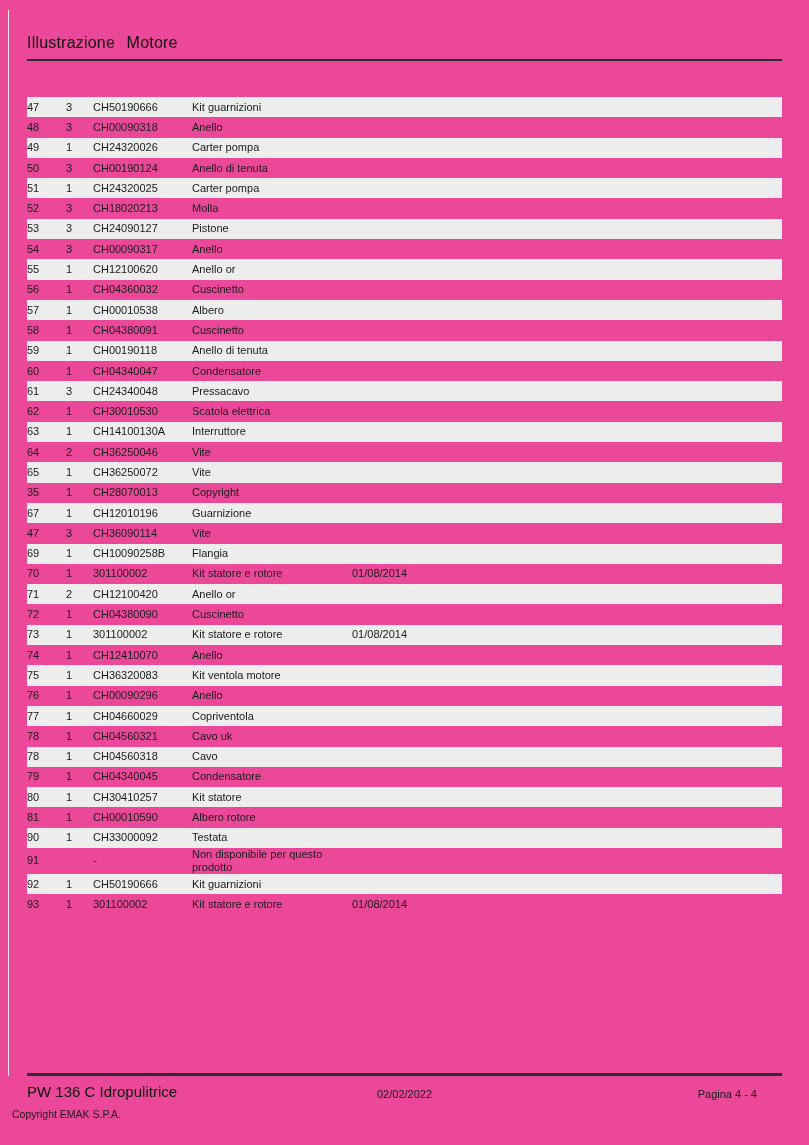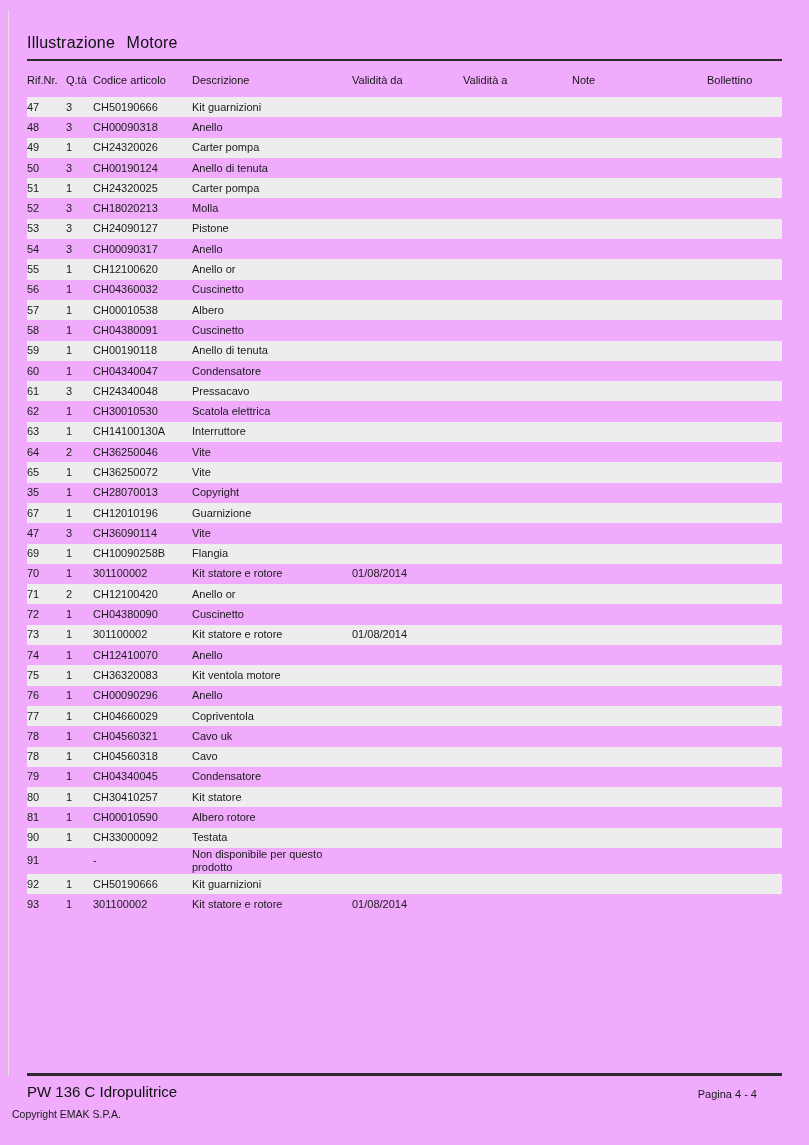--- a/index.html
+++ b/index.html
@@ -4,21 +4,21 @@
 <style>
   * { box-sizing: border-box; margin: 0; padding: 0; }
   html,body { background:#fff; }
   body {
     width: 809px; height: 1145px;
     font-family: "Liberation Sans", sans-serif;
     color: #1a1a1a;
     position: relative;
     overflow: hidden;
   }
-  .page { position:absolute; inset:0; background:#f0abfc;padding-left:46px; }
+  .page { position:absolute; inset:0; background:#ec4899;padding-left:46px; }
   .left-edge {
     position:absolute; left:8px; top:10px; height:1066px; width:1px;
     background:#e2e2e2;
   }
   .title {
     position:absolute; left:27px; top:34px;
     font-size:16px; letter-spacing:0.2px; word-spacing:7px; color:#101010;
     white-space:nowrap;
   }
   .title-rule {
@@ -55,30 +55,20 @@
 </style>
 </head>
 <body>
 
 <div class="page">
   <div class="left-edge"></div>
 
   <div class="title">Illustrazione Motore</div>
   <div class="title-rule"></div>
 
-  <div class="thead" id="thead">
-      <span class="c c0">Rif.Nr.</span>
-      <span class="c c1">Q.tà</span>
-      <span class="c c2">Codice articolo</span>
-      <span class="c c3">Descrizione</span>
-      <span class="c c4">Validità da</span>
-      <span class="c c5">Validità a</span>
-      <span class="c c6">Note</span>
-      <span class="c c7">Bollettino</span>
-    </div>
   <div class="tbody" id="tbody">
       <div class="row">
         <span class="c c0">47</span>
         <span class="c c1">3</span>
         <span class="c c2">CH50190666</span>
         <span class="c c3">Kit guarnizioni</span>
         <span class="c c4"></span>
         <span class="c c5"></span>
         <span class="c c6"></span>
         <span class="c c7"></span>
@@ -470,15 +460,16 @@
         <span class="c c3">Kit statore e rotore</span>
         <span class="c c4">01/08/2014</span>
         <span class="c c5"></span>
         <span class="c c6"></span>
         <span class="c c7"></span>
       </div>
     </div>
 
   <div class="footer-rule"></div>
   <div class="f-product">PW 136 C Idropulitrice</div>
+  <div class="f-date">02/02/2022</div>
   <div class="f-page">Pagina 4 - 4</div>
   <div class="f-copy">Copyright EMAK S.P.A.</div>
 </div>
 
 </body></html>

